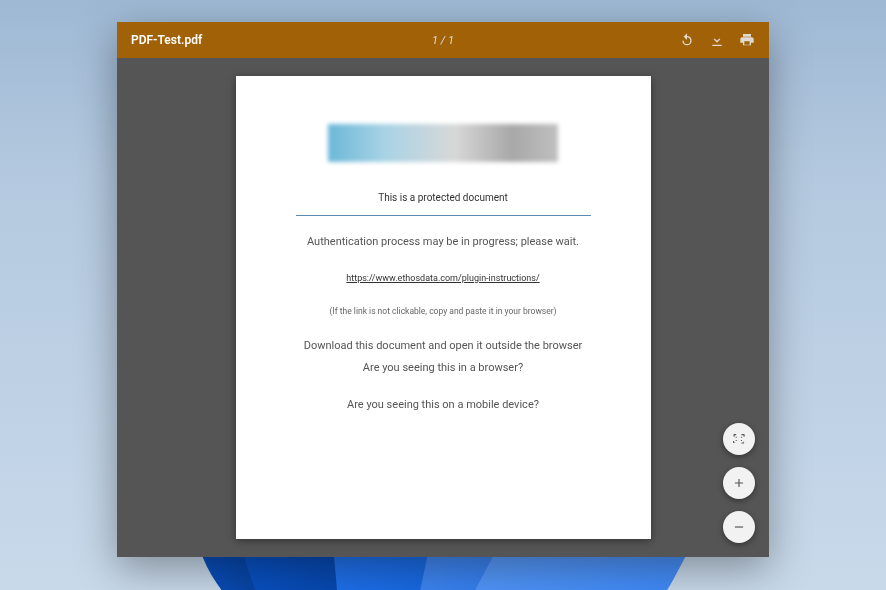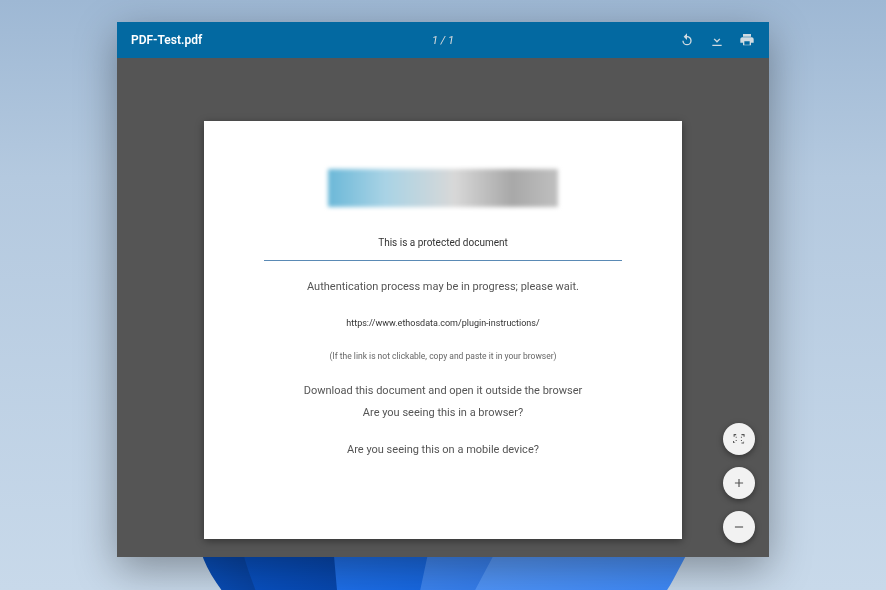--- a/index.html
+++ b/index.html
@@ -41,21 +41,21 @@
       width: 652px;
       height: 535px;
       background: #4a4a4a;
       box-shadow: 0 12px 40px rgba(0,0,0,0.35);
       border-radius: 2px;
       display: flex;
       flex-direction: column;
     }
     .toolbar {
       height: 36px;
-      background: #0369a1;
+      background: #a16207;
       display: flex;
       align-items: center;
       padding: 0 14px;
       color: #e0e0e0;
       font-size: 12px;
       position: relative;
       flex-shrink: 0;
       gap: 20px;
     }
     .toolbar-title {
@@ -90,30 +90,29 @@
     .viewer-body {
       flex: 1;
       background: #555;
       display: flex;
       justify-content: center;
       overflow: hidden;
       position: relative;
       padding: 18px 0;
     }
     .page {
-      width: 478px;
+      width: 415px;
       background: #fff;
       box-shadow: 0 2px 8px rgba(0,0,0,0.4);
       padding: 48px 40px 30px;
       font-size: 9.5px;
       color: #444;
       text-align: center;
       line-height: 1.5;
       overflow: hidden;
-      margin-top: 45px;
     }
     .blurred-banner {
       width: 230px;
       height: 38px;
       margin: 0 auto 28px;
       background: linear-gradient(90deg, #6bb8d8 0%, #a9d3e5 25%, #d8d8d8 55%, #a8a8a8 80%, #c0c0c0 100%);
       filter: blur(2px);
       border-radius: 1px;
     }
     .doc-title {
@@ -129,20 +128,21 @@
     .doc-line {
       margin-bottom: 6px;
       font-size: 11px;
       color: #555;
     }
     .doc-block {
       margin-bottom: 20px;
     }
     .doc-link {
       color: #333;
+      text-decoration: underline;
       font-size: 9px;
     }
     .doc-note {
       font-size: 8.5px;
       color: #666;
     }
 
     .fab-stack {
       position: absolute;
       right: 14px;

